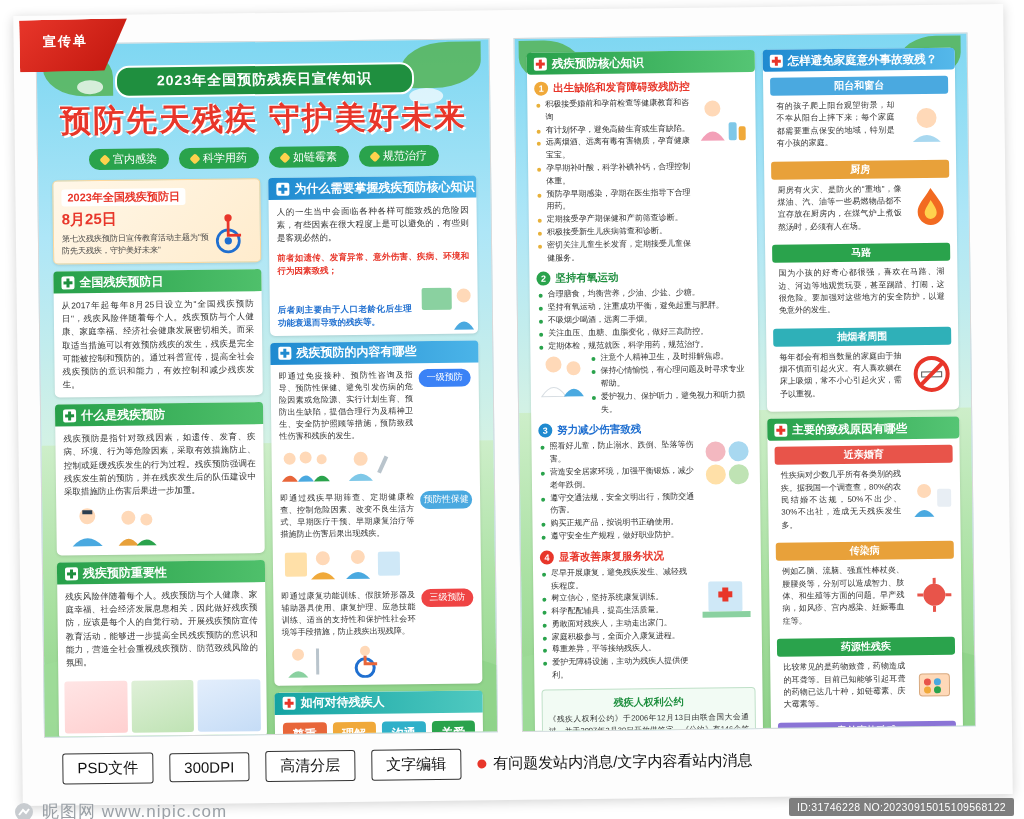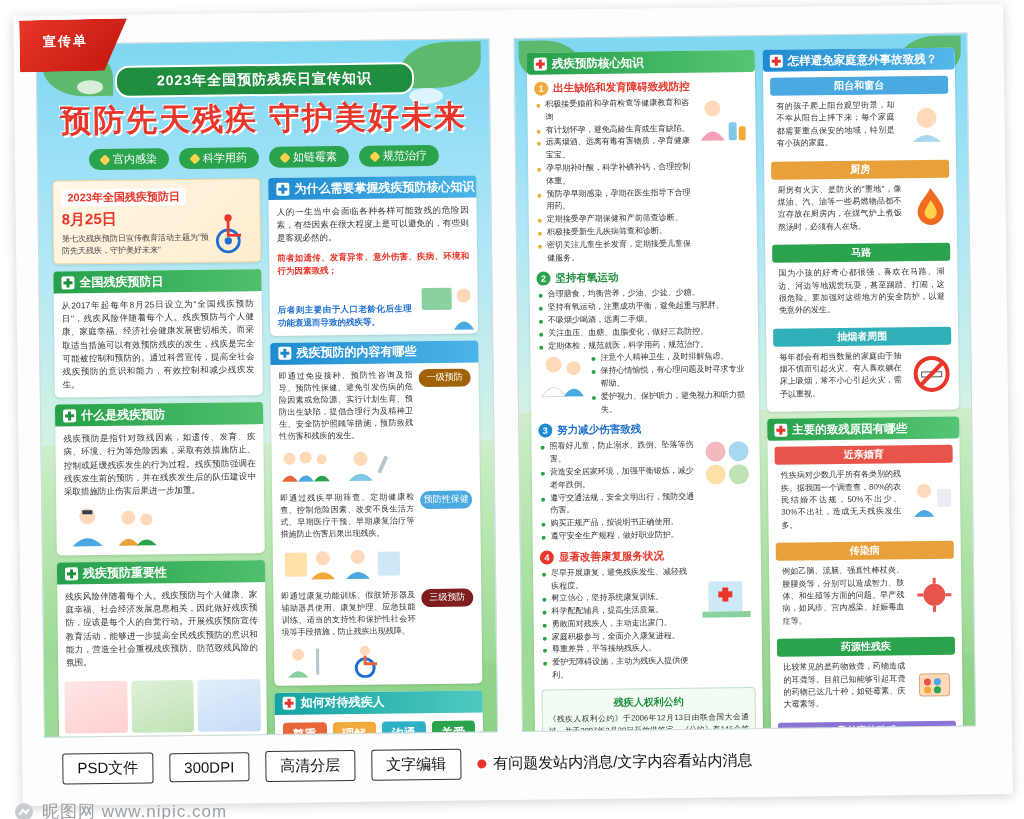--- a/index.html
+++ b/index.html
@@ -102,23 +102,23 @@
   .datecard .t1{color:#e8362a;font-size:11px;font-weight:bold;background:#fff;display:inline-block;padding:1px 6px;border-radius:3px;}
   .datecard .t2{color:#e8362a;font-size:15px;font-weight:bold;margin-top:4px;}
   .datecard .t3{font-size:8px;color:#444;line-height:1.5;margin-top:4px;width:150px;}
   .wheelchair{position:absolute;right:6px;bottom:6px;width:44px;height:44px;}
 
   .tierbox{display:flex;gap:6px;align-items:flex-start;padding:6px 8px;}
   .tierlabel{
     flex:none;width:52px;height:18px;border-radius:9px;color:#fff;font-size:9px;
     display:flex;align-items:center;justify-content:center;
   }
-  .t1c{background:#a16207;}
+  .t1c{background:#3b82f6;}
   .t2c{background:#4aa9e0;}
-  .t3c{background:#7f1d1d;}
+  .t3c{background:#ef4444;}
   .tiertxt{font-size:8px;line-height:1.5;color:#333;text-align:justify;}
 
   .fourpill{display:flex;gap:6px;padding:8px;}
   .fourpill div{
     flex:1;height:26px;border-radius:4px;color:#fff;font-size:12px;font-weight:bold;
     display:flex;align-items:center;justify-content:center;
   }
   .fp1{background:#e8663a;} .fp2{background:#f0a93a;} .fp3{background:#2fb0c9;} .fp4{background:#2aa34c;}
 
   .photorow{display:flex;gap:4px;padding:6px;}
@@ -612,14 +612,15 @@
     </div>
   </div>
 
   <div class="wm">
     <svg width="20" height="20" viewBox="0 0 20 20">
       <circle cx="10" cy="10" r="9" fill="#c8ccd0"></circle>
       <path d="M5 13 l4-5 3 3 3-4" stroke="#fff" stroke-width="2" fill="none"></path>
     </svg>
     <span class="logo">昵图网 www.nipic.com</span>
   </div>
+  <div class="idbox">ID:31746228 NO:20230915015109568122</div>
 
 </div>
 
 </body></html>

